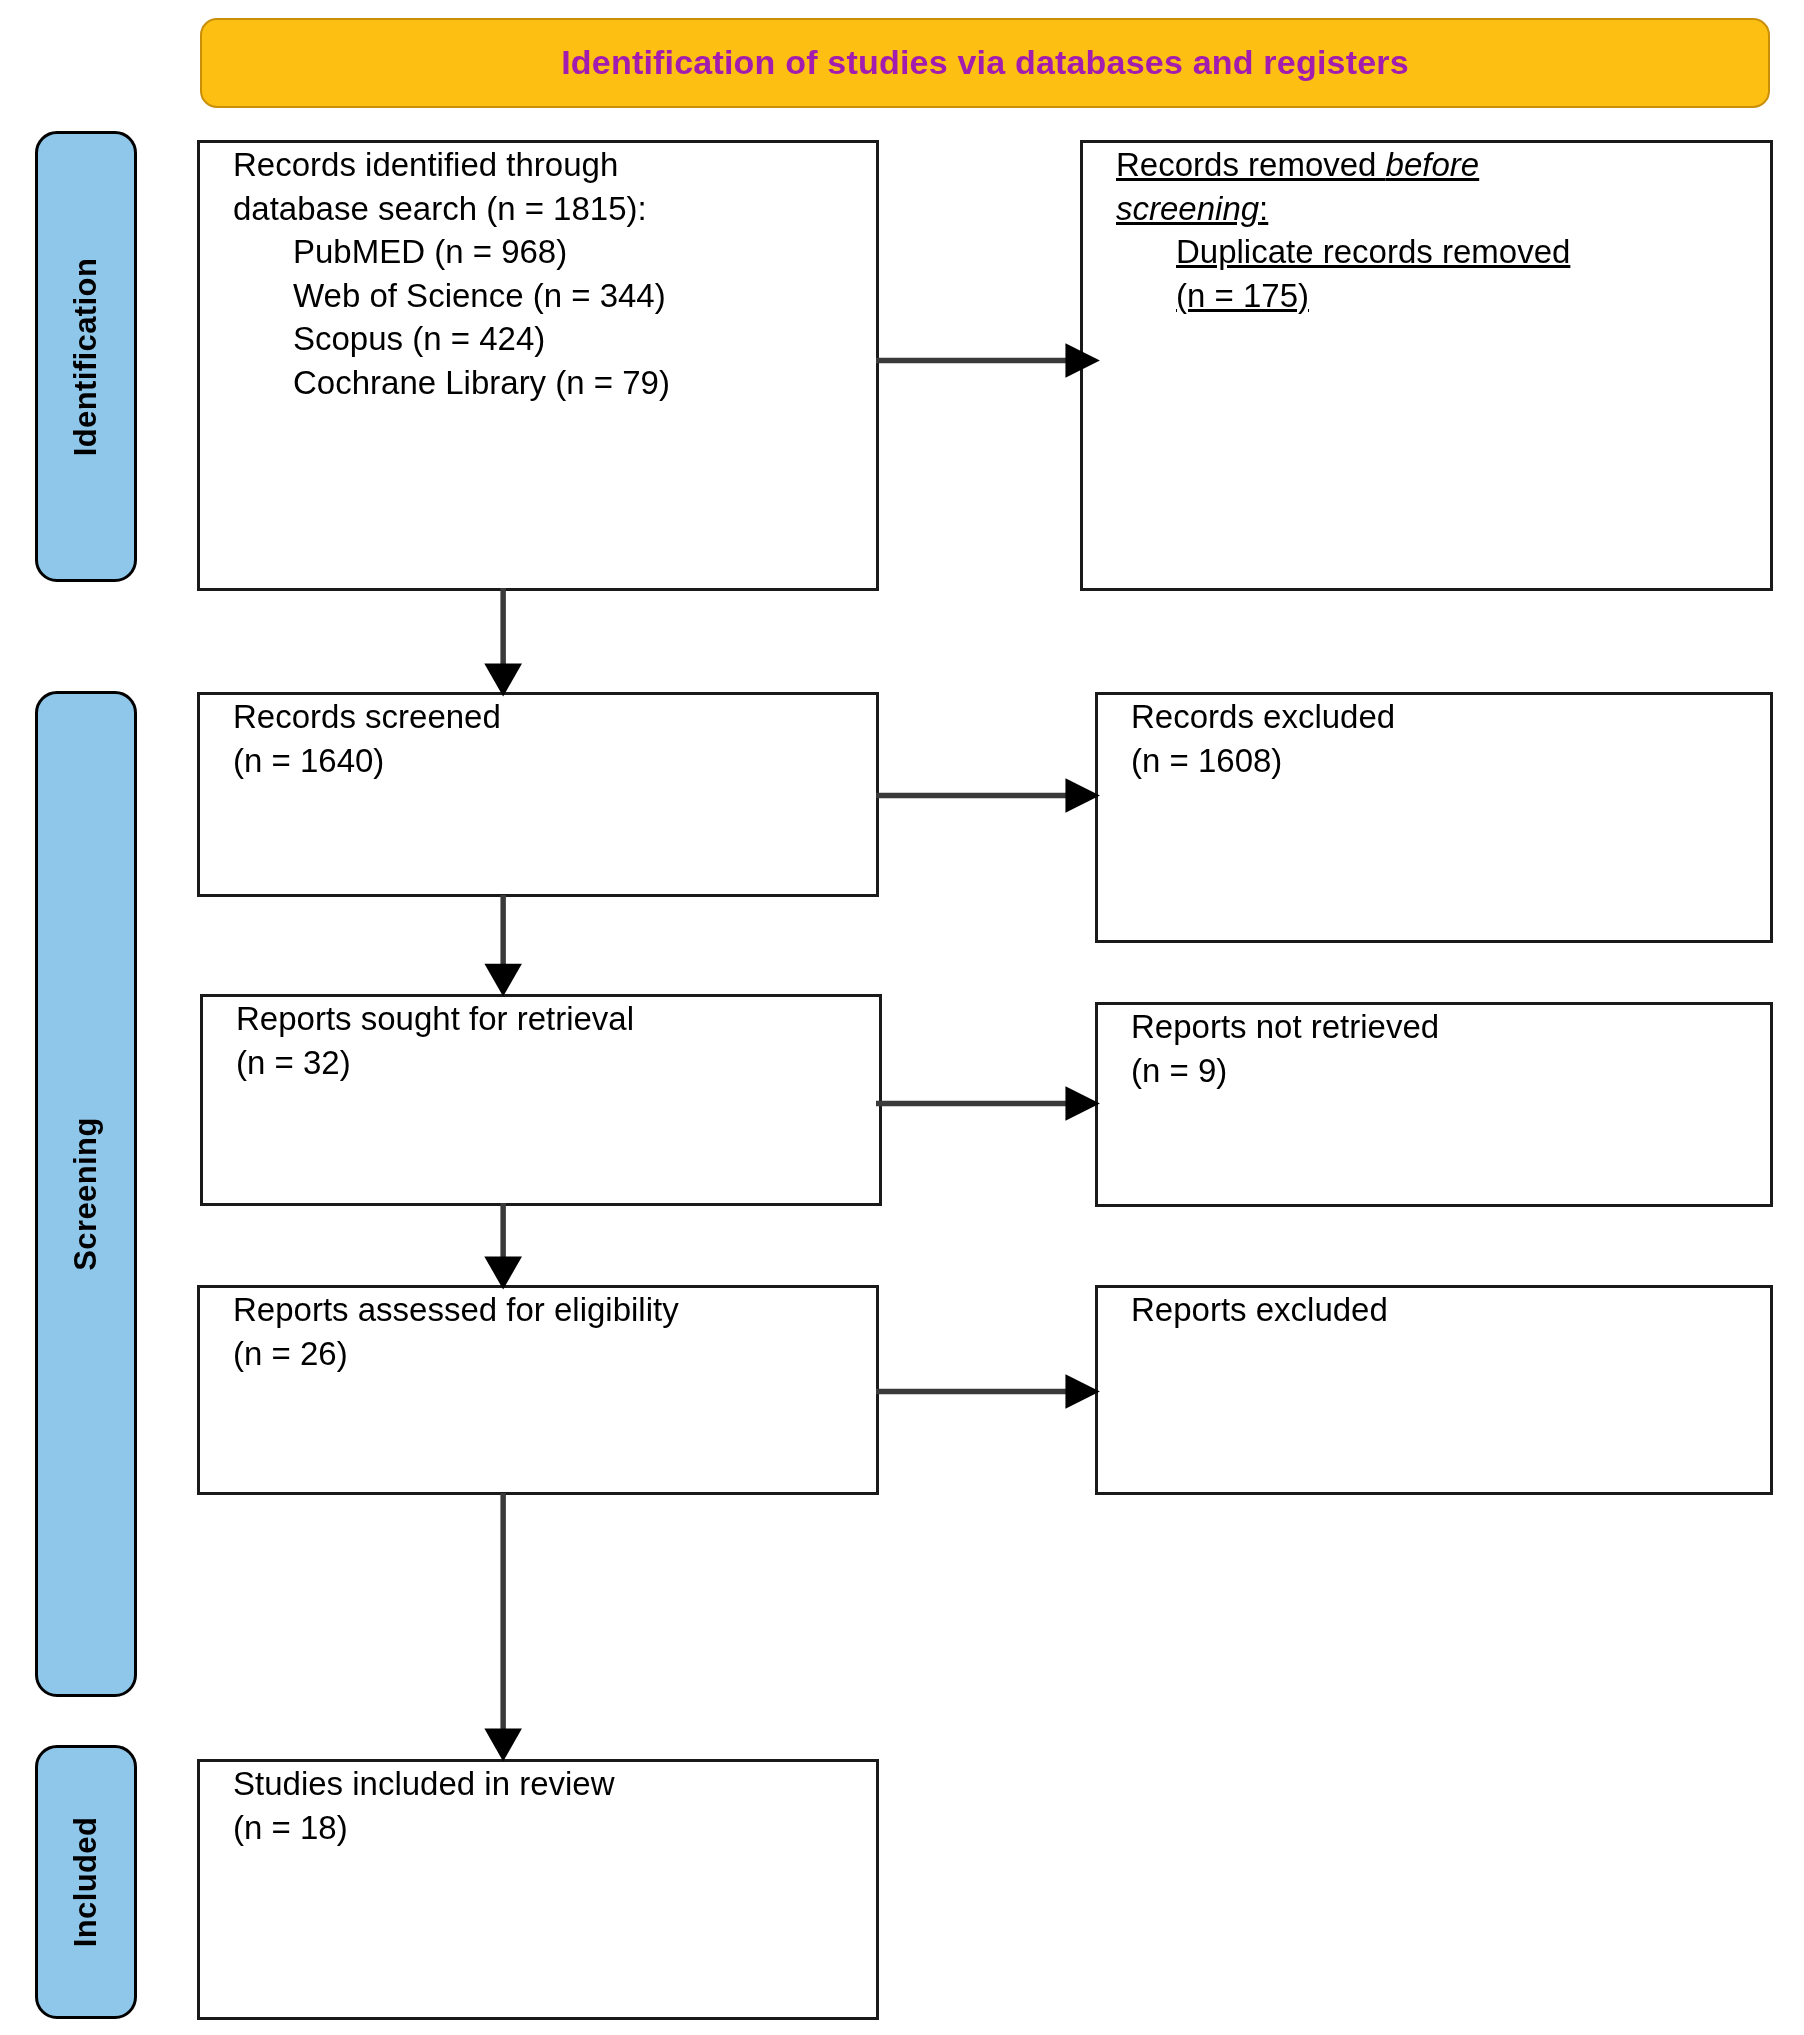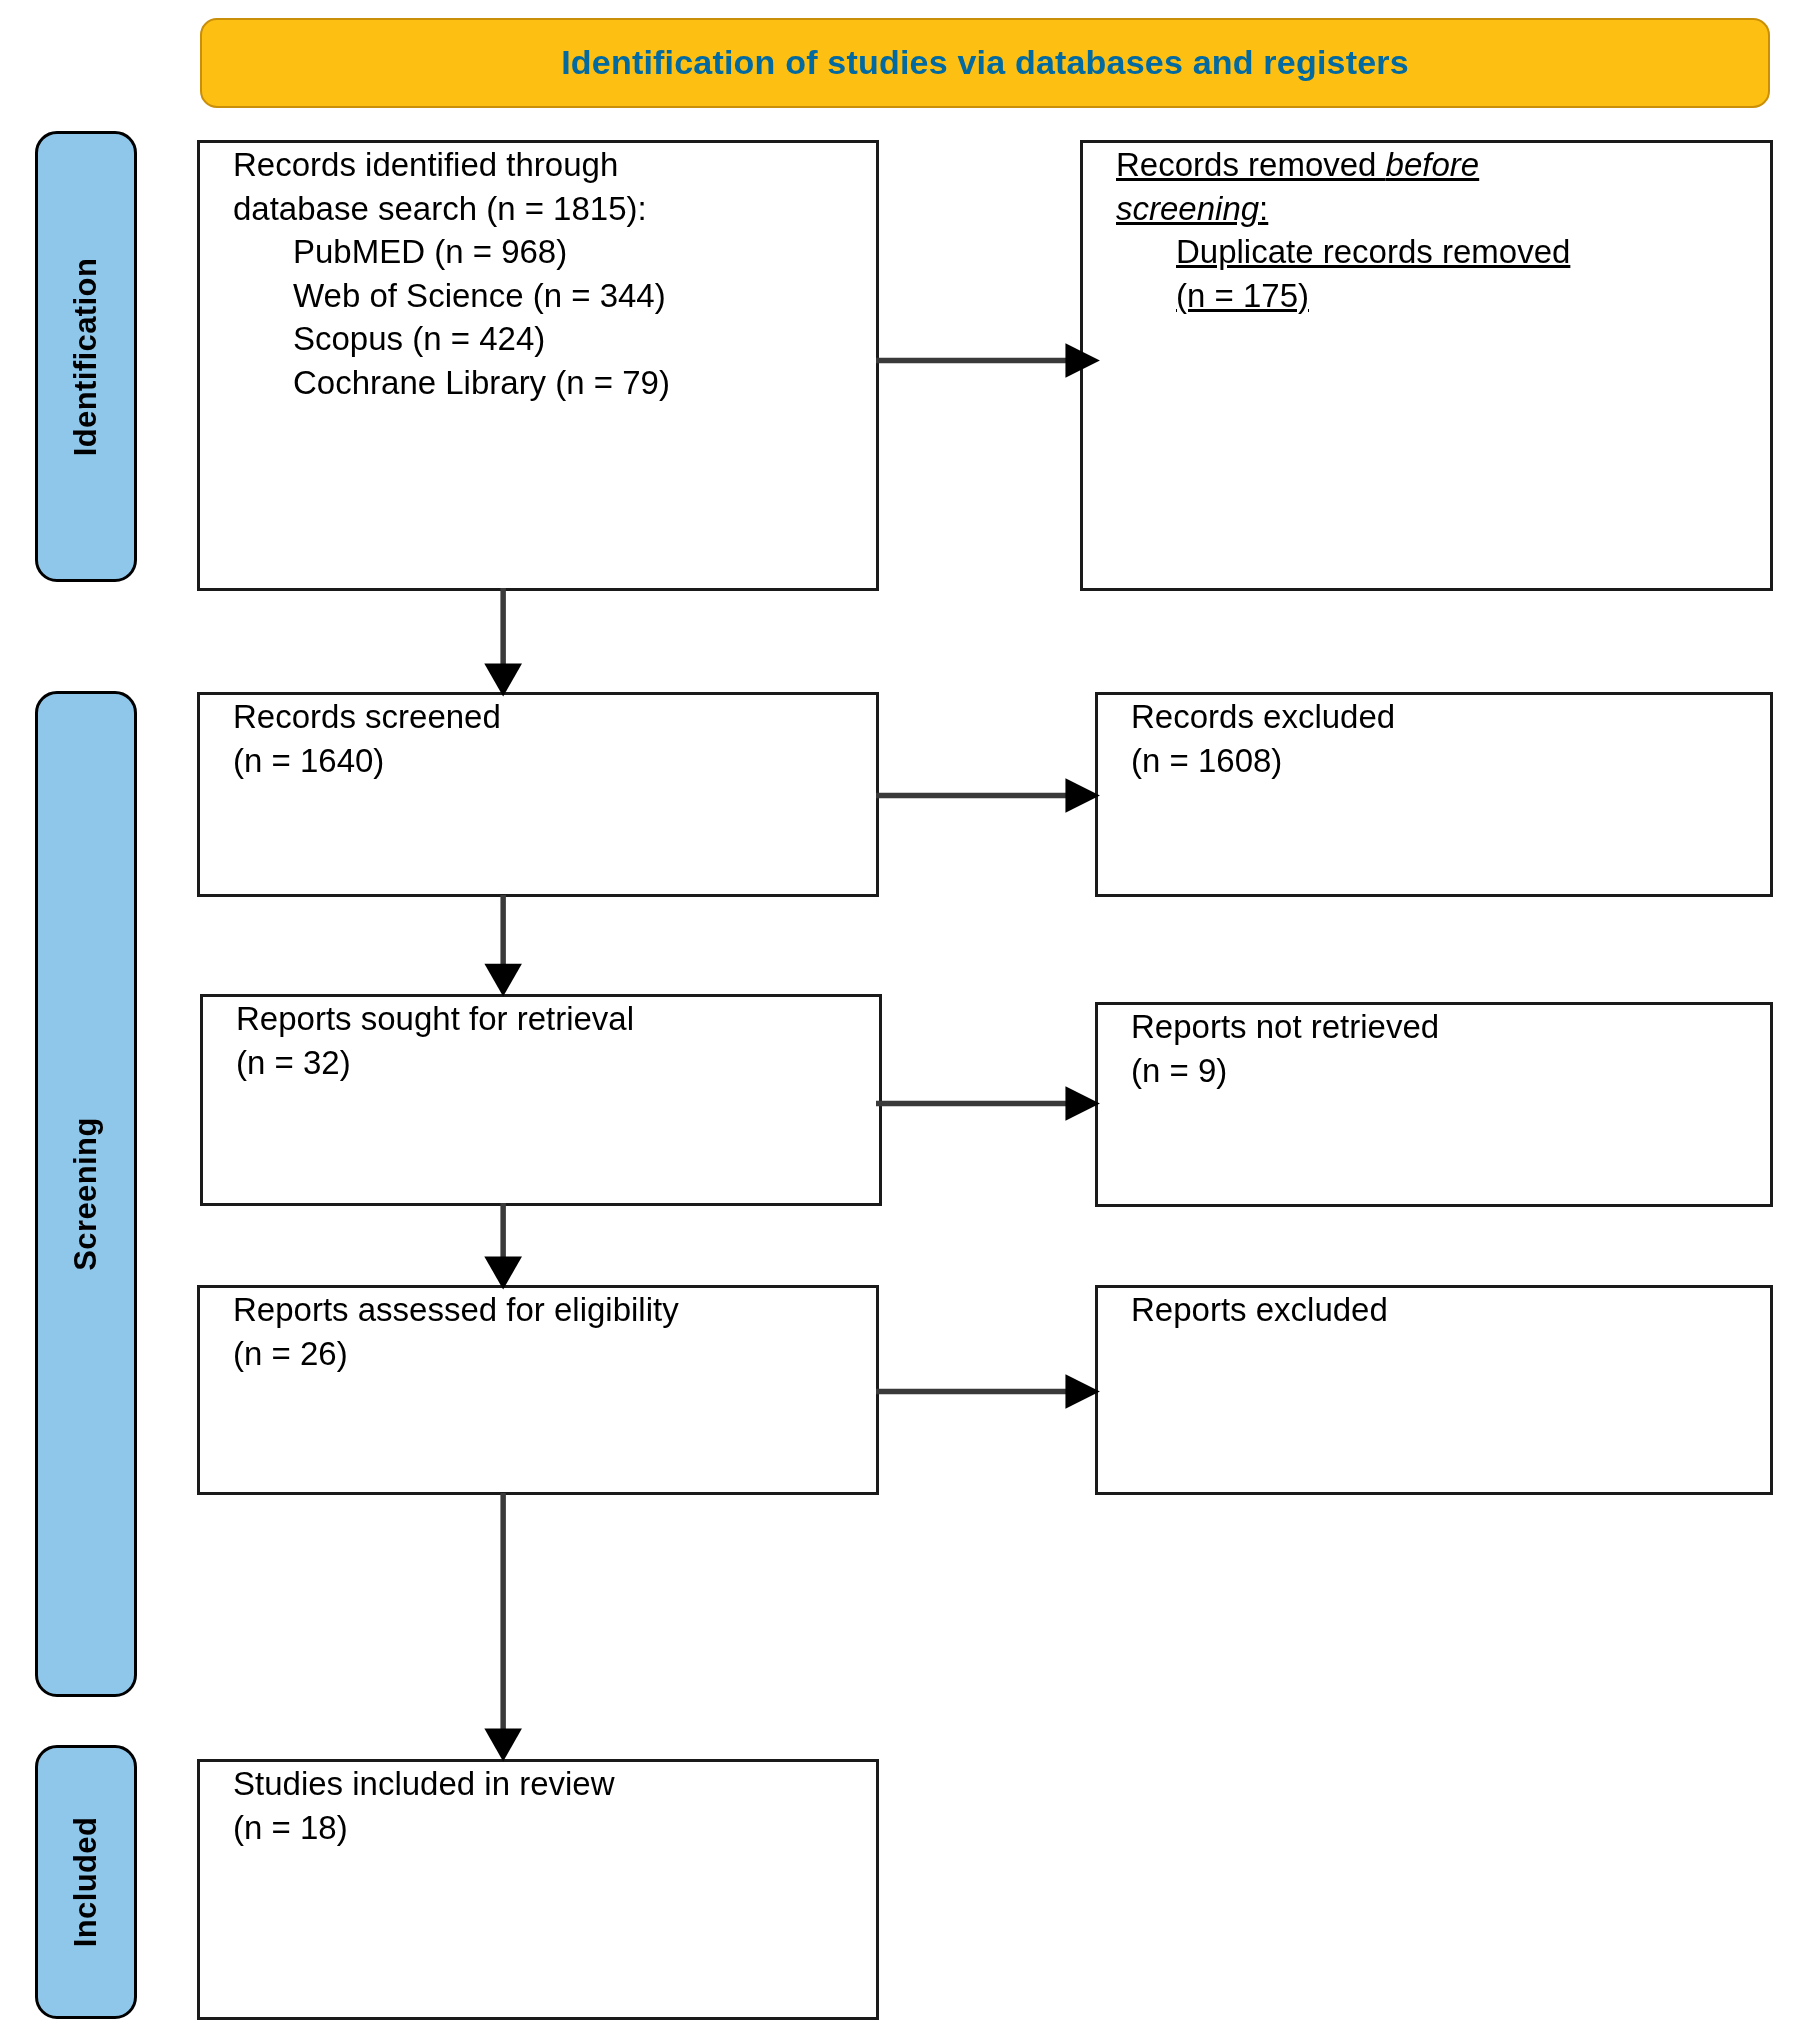--- a/index.html
+++ b/index.html
@@ -32,21 +32,21 @@
     border-radius: 17px;
     box-sizing: border-box;
     display: flex;
     align-items: center;
     justify-content: center;
   }
   .header-banner-text {
     font-size: 34px;
     font-weight: bold;
     letter-spacing: 0.2px;
-    color: #0369a1;
+    color: #a21caf;
     text-align: center;
     line-height: 1.1;
   }
 
   
   .stage-label {
     position: absolute;
     background: #8FC7EA;
     border: 3.9px solid #000000;
     border-radius: 22px;
@@ -89,21 +89,21 @@
 
   
   #box-identified      { left: 197px;  top: 140px;  width: 682px;  height: 451px; }
   #box-screened        { left: 197px;  top: 692px;  width: 682px;  height: 205px; }
   #box-sought          { left: 200px;  top: 994px; width: 682px;  height: 212px; }
   #box-assessed        { left: 197px;  top: 1285px; width: 682px;  height: 210px; }
   #box-included        { left: 197px;  top: 1759px; width: 682px;  height: 261px; }
 
   
   #box-removed         { left: 1080px; top: 140px;  width: 693px;  height: 451px; text-decoration: underline; }
-  #box-excl-records    { left: 1095px; top: 692px;  width: 678px;  height: 205px; }
+  #box-excl-records    { left: 1095px; top: 692px;  width: 678px;  height: 251px; }
   #box-not-retrieved   { left: 1095px; top: 1002px; width: 678px;  height: 205px; }
   #box-excl-reports    { left: 1095px; top: 1285px; width: 678px;  height: 210px; }
 
   
   .connector {
     position: absolute;
     pointer-events: none;
   }
   .connector svg { display: block; overflow: visible; }
 

